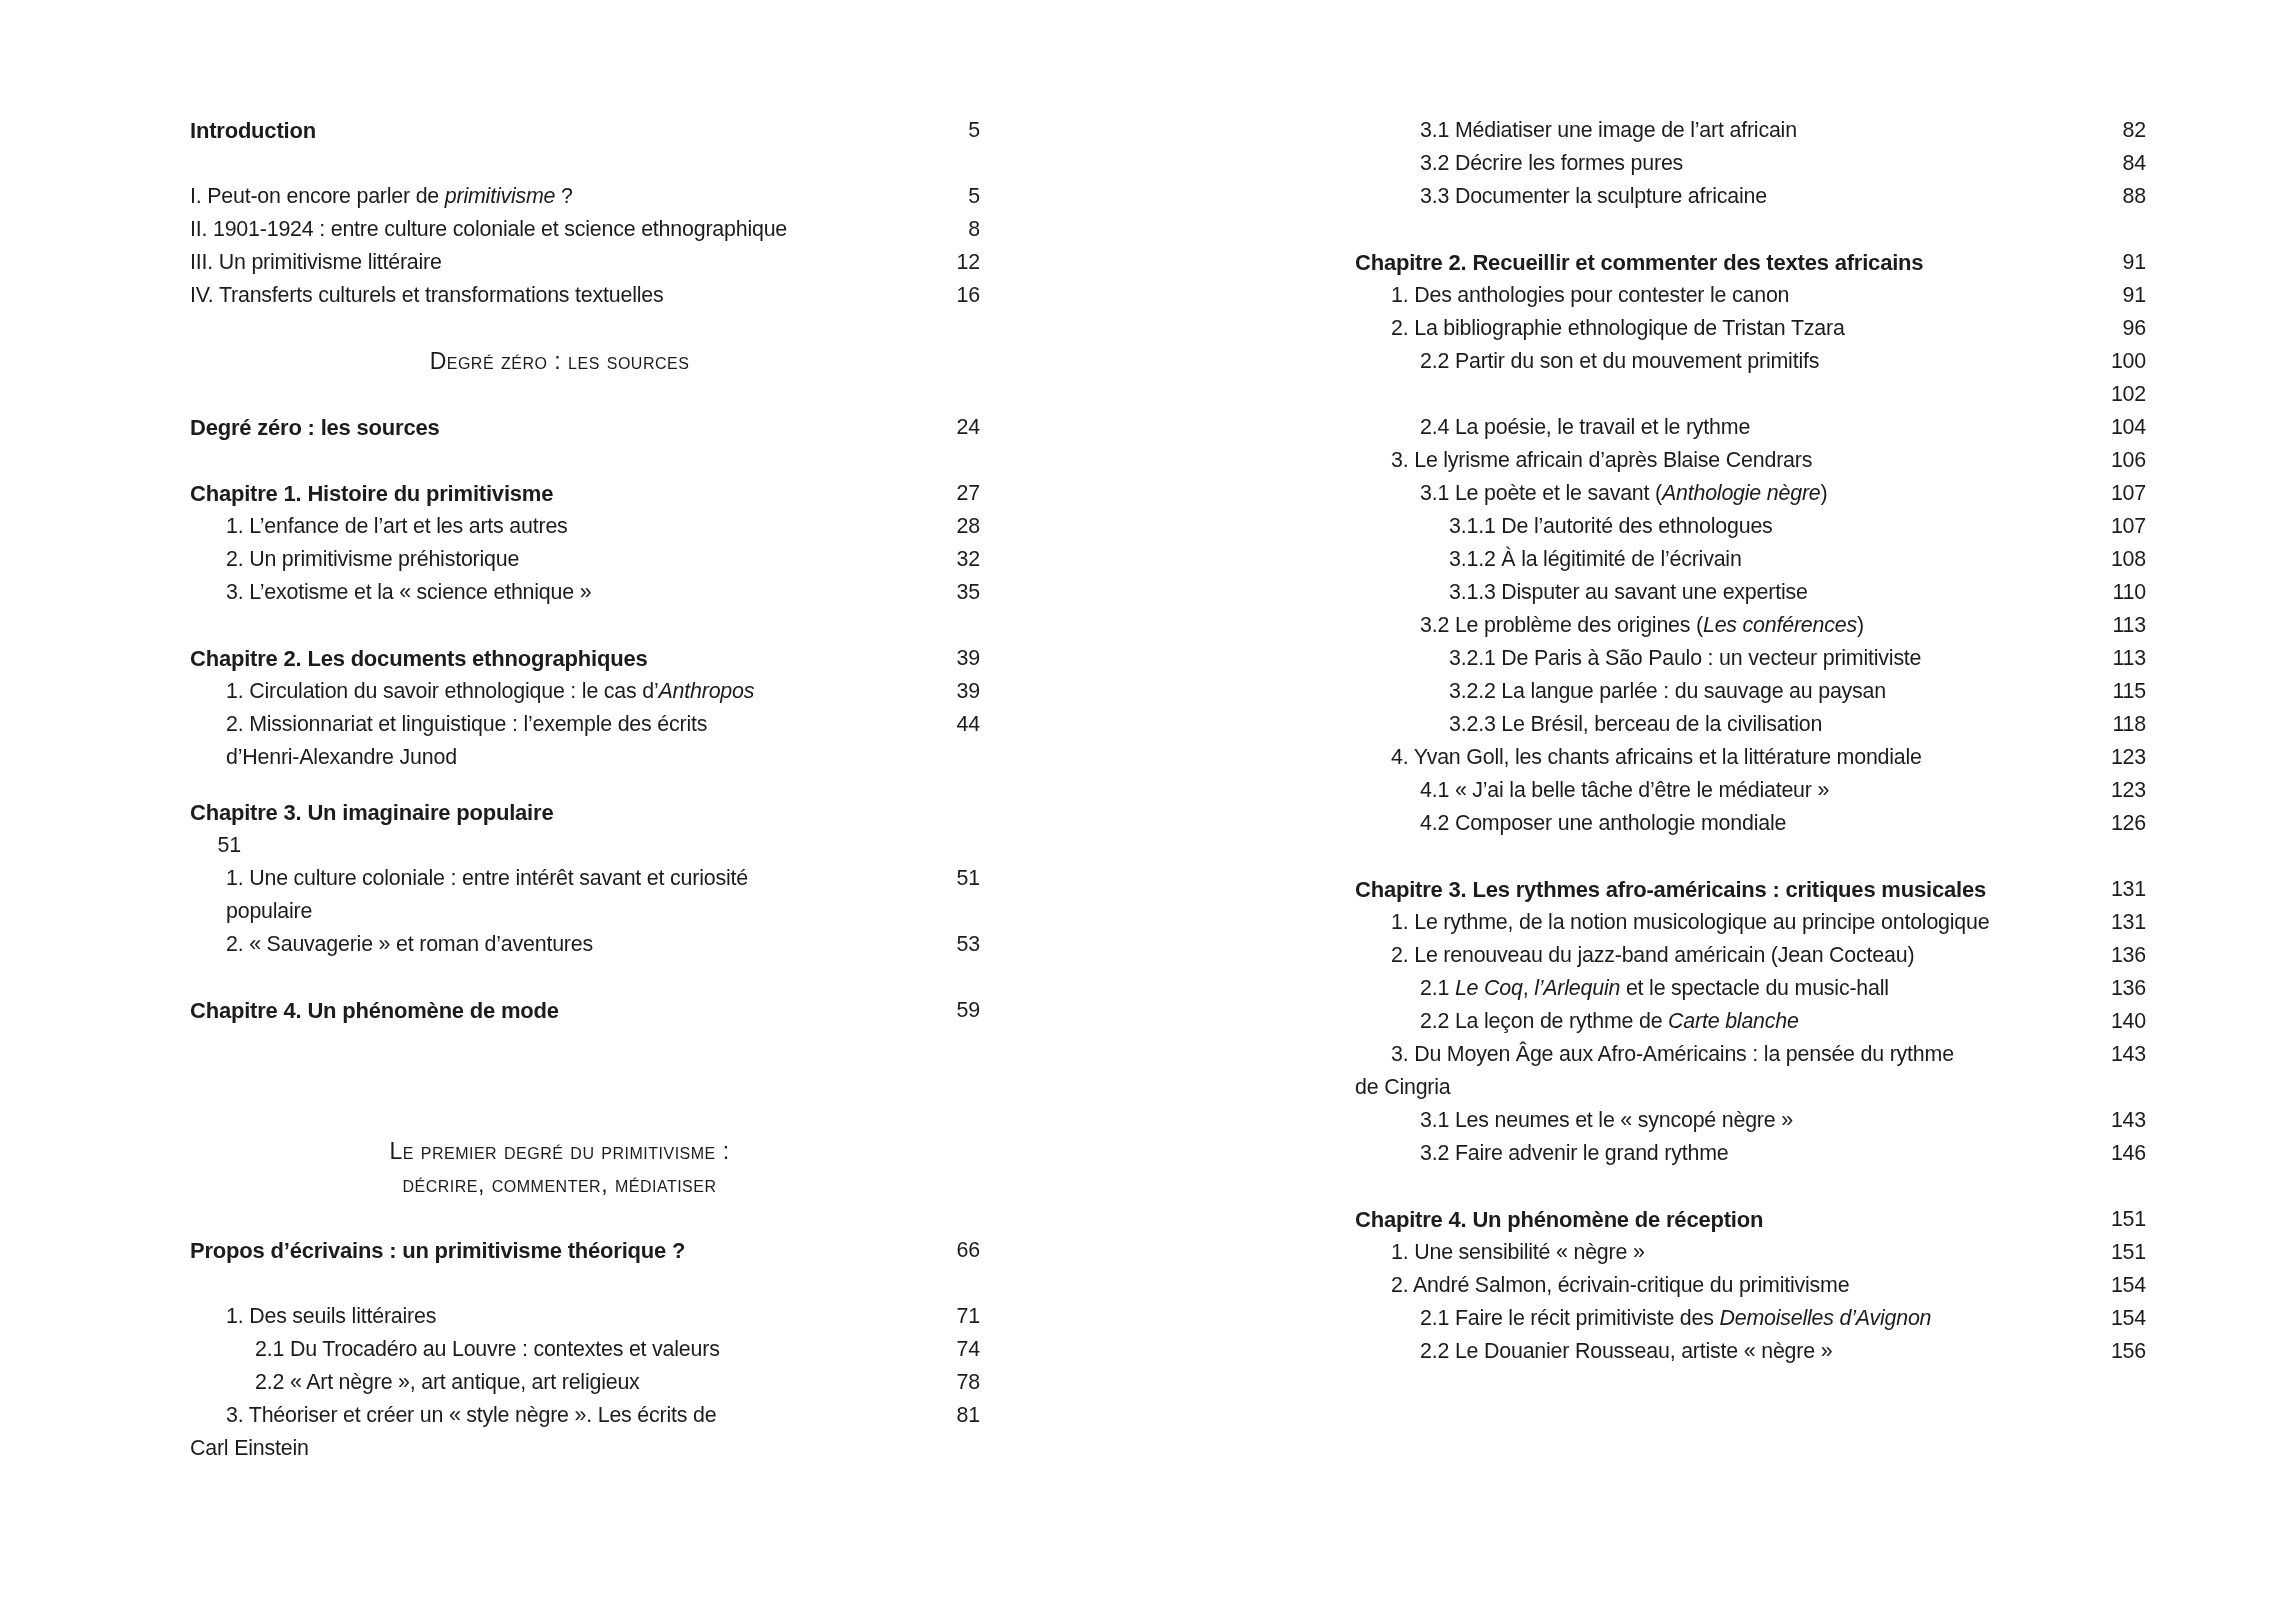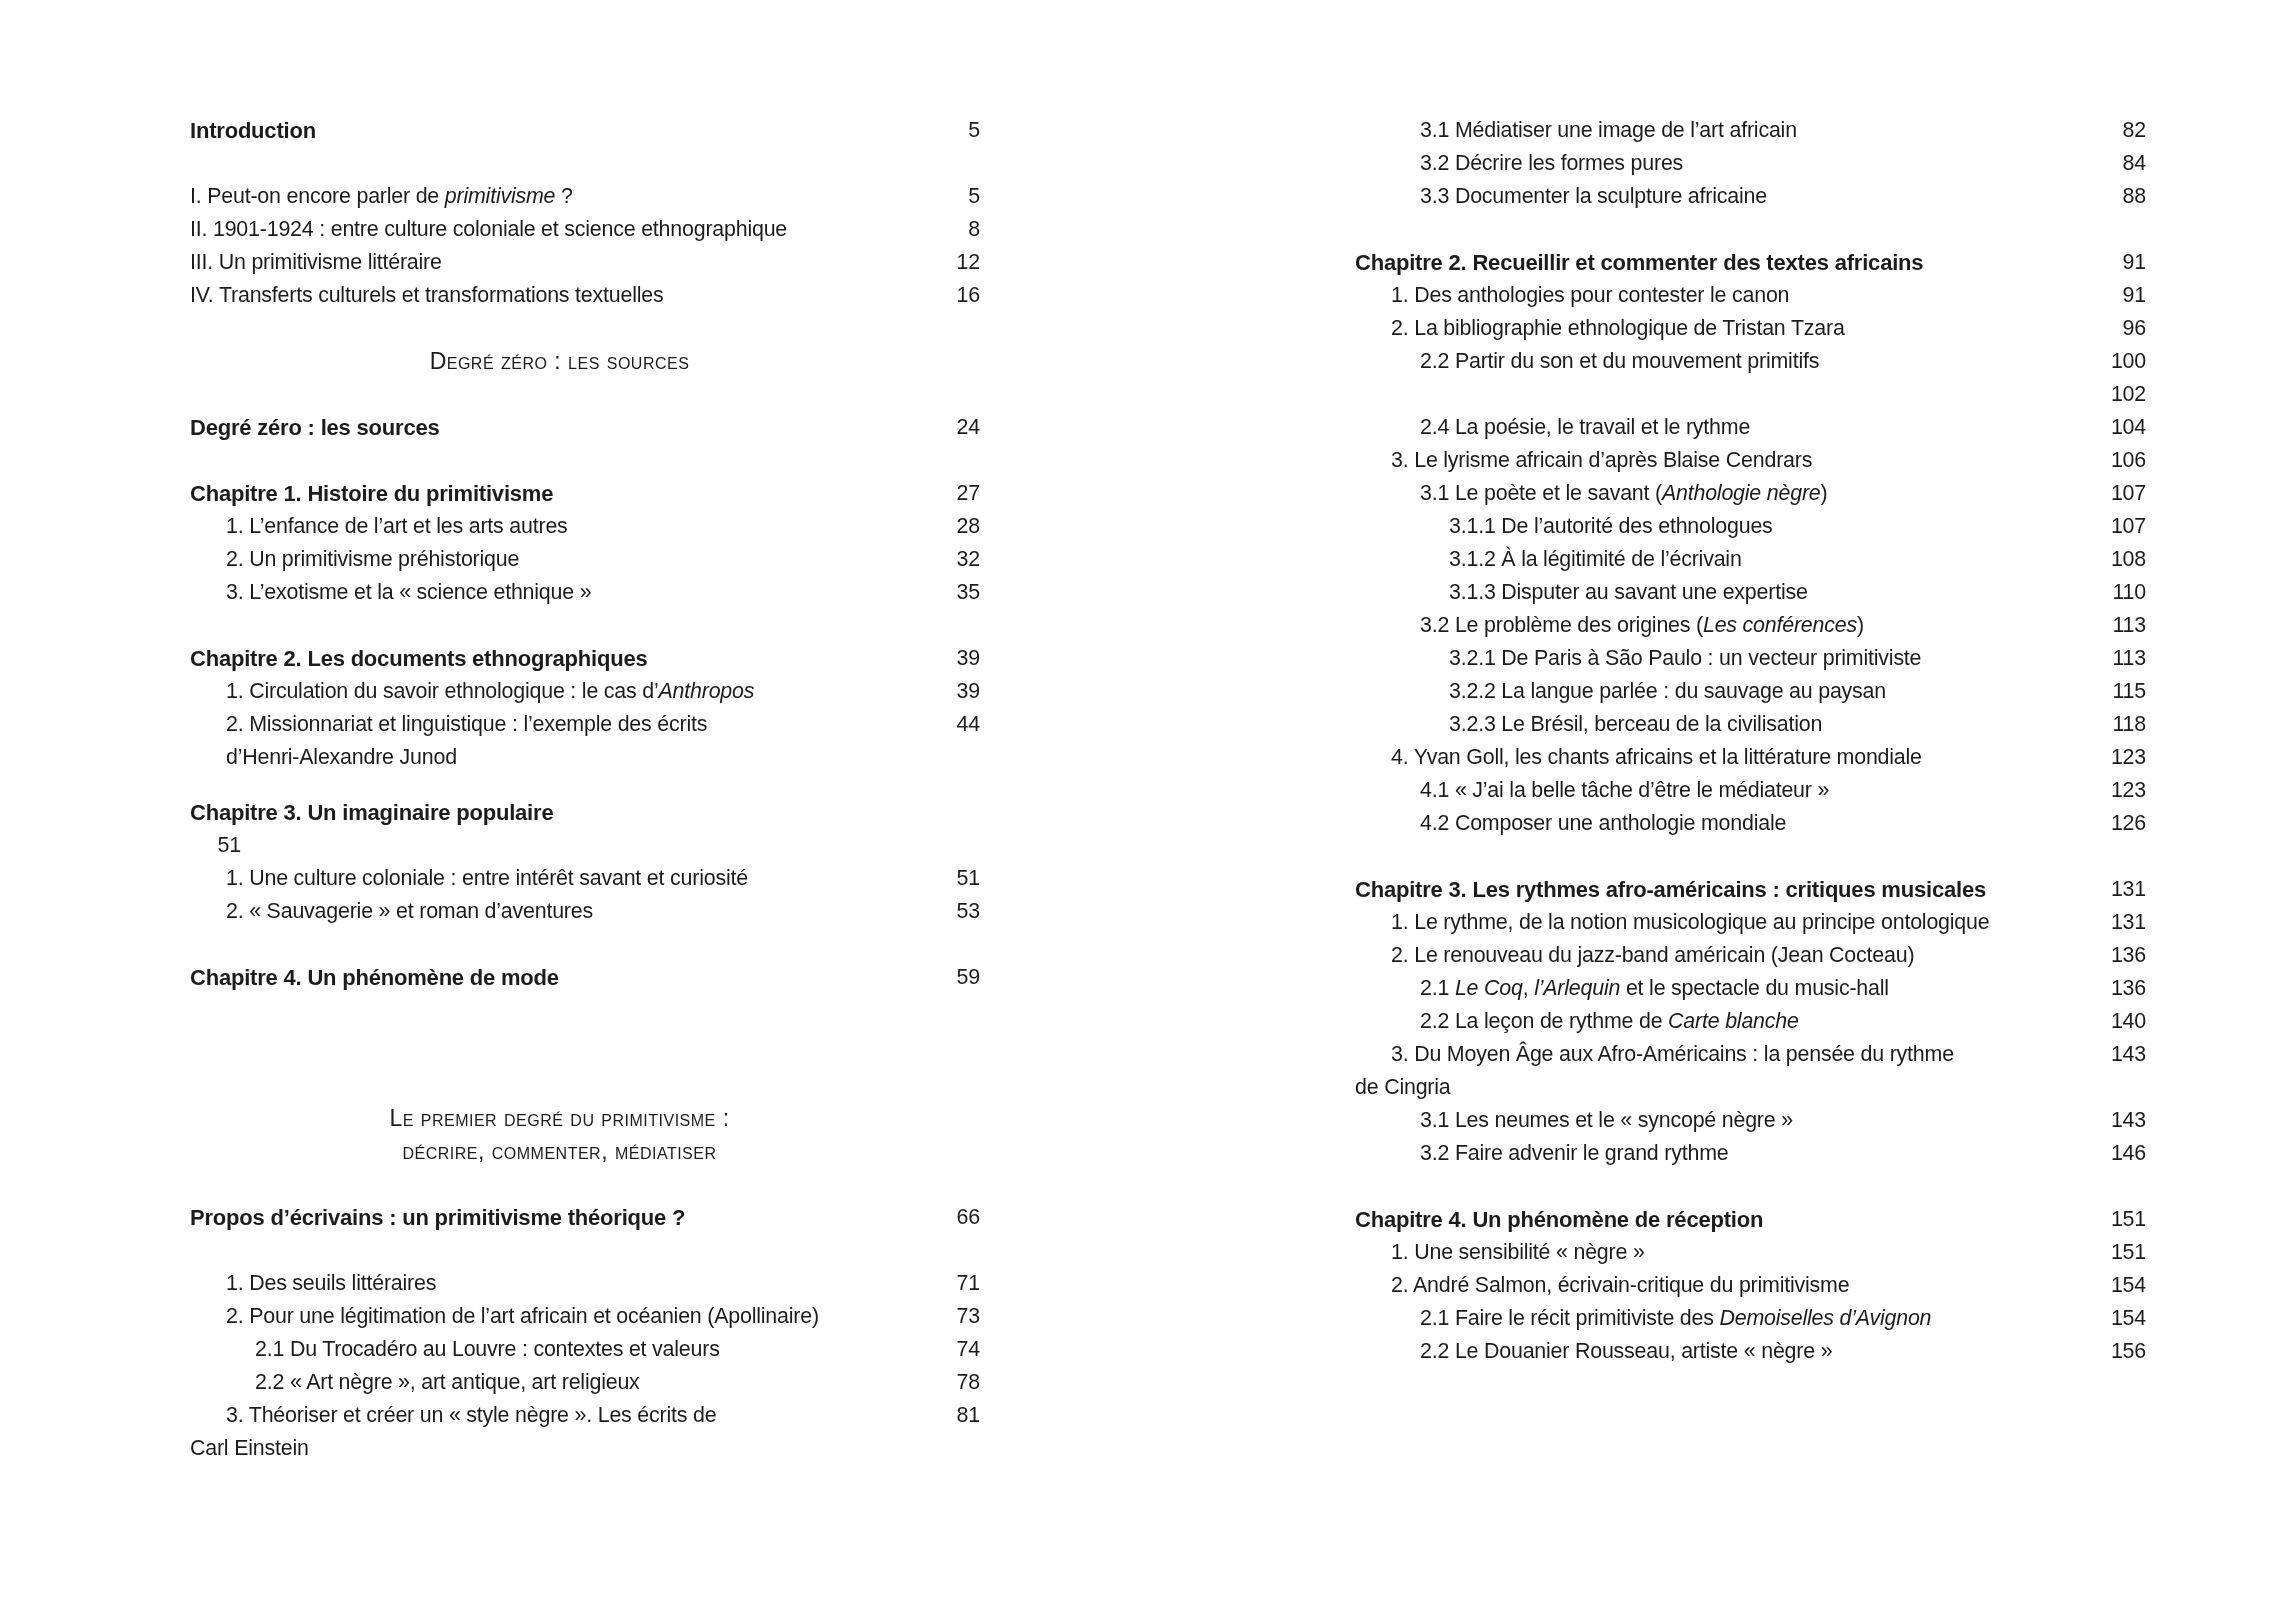--- a/index.html
+++ b/index.html
@@ -130,20 +130,21 @@
       </div>
       <div class="entry title" style="margin-top: 22px; flex-direction: column;">
         <div class="txt">
           <div class="ln" style="padding-left: 0px;">Chapitre 3. Un imaginaire populaire</div>
         </div>
         <div class="pg">51</div>
       </div>
       <div class="entry item">
         <div class="txt">
           <div class="ln" style="padding-left: 36px;">1. Une culture coloniale : entre intérêt savant et curiosité</div>
+          <div class="ln" style="padding-left: 36px;">populaire</div>
         </div>
         <div class="pg">51</div>
       </div>
       <div class="entry item">
         <div class="txt">
           <div class="ln" style="padding-left: 36px;">2. « Sauvagerie » et roman d’aventures</div>
         </div>
         <div class="pg">53</div>
       </div>
       <div class="entry title" style="margin-top: 33px;">
@@ -166,26 +167,20 @@
         <div class="pg">66</div>
       </div>
       <div class="entry item" style="margin-top: 33px;">
         <div class="txt">
           <div class="ln" style="padding-left: 36px;">1. Des seuils littéraires</div>
         </div>
         <div class="pg">71</div>
       </div>
       <div class="entry item">
         <div class="txt">
-          <div class="ln" style="padding-left: 36px;">2. Pour une légitimation de l’art africain et océanien (Apollinaire)</div>
-        </div>
-        <div class="pg">73</div>
-      </div>
-      <div class="entry item">
-        <div class="txt">
           <div class="ln" style="padding-left: 65px;">2.1 Du Trocadéro au Louvre : contextes et valeurs</div>
         </div>
         <div class="pg">74</div>
       </div>
       <div class="entry item">
         <div class="txt">
           <div class="ln" style="padding-left: 65px;">2.2 « Art nègre », art antique, art religieux</div>
         </div>
         <div class="pg">78</div>
       </div>

